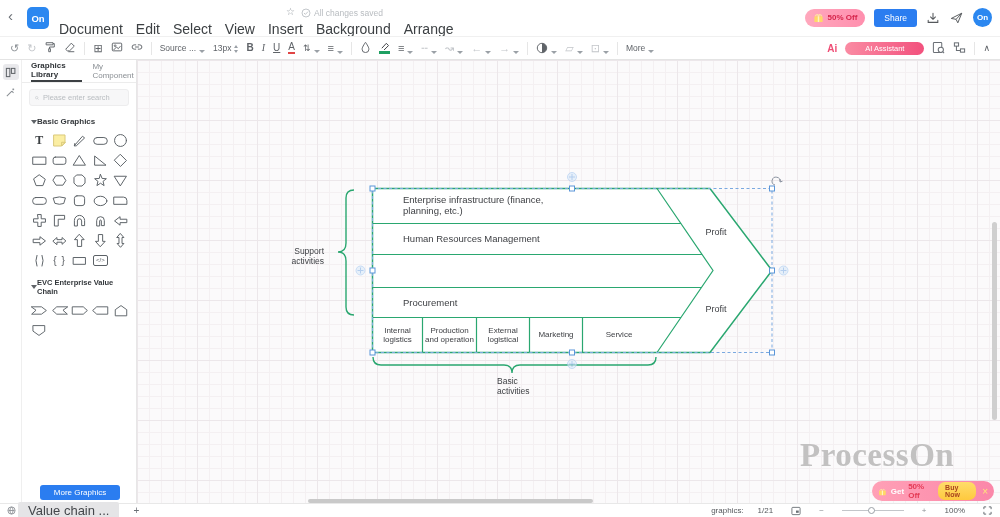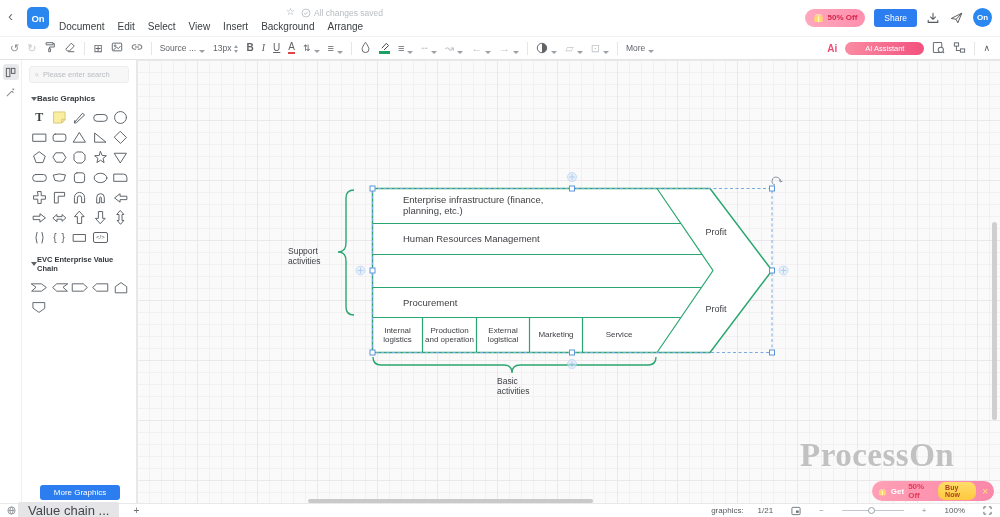--- a/index.html
+++ b/index.html
@@ -3,21 +3,21 @@
 <meta charset="utf-8">
 <style>
   * { margin:0; padding:0; box-sizing:border-box; }
   body { font-family:"Liberation Sans", sans-serif; background:#fff; }
   .app { position:relative; width:1000px; height:517px; overflow:hidden; background:#fff; }
 
   
   .header { position:absolute; left:0; top:0; width:1000px; height:36px; background:#fff; z-index:20; }
   .back { position:absolute; left:8px; top:7px; font-size:15px; color:#6a6f75; cursor:pointer; }
   .logo { position:absolute; left:27px; top:7px; width:22px; height:22px; background:#2b87f0; border-radius:5px; color:#fff; font-size:9.5px; font-weight:bold; display:flex; align-items:center; justify-content:center; }
-  .menus { position:absolute; left:59px; top:21px; display:flex; gap:13px; font-size:10px; color:#3c4043; }
+  .menus { position:absolute; left:59px; top:21px; display:flex; gap:13px; font-size:14px; color:#3c4043; }
   .menus span { cursor:pointer; }
   .star { position:absolute; left:286px; top:6px; font-size:10px; color:#9aa0a6; }
   .saved { position:absolute; left:301px; top:8px; display:flex; align-items:center; gap:3px; font-size:8.5px; color:#b8bcc0; }
   .hdr-right { position:absolute; right:8px; top:8px; display:flex; align-items:center; gap:9px; }
   .promo-pill { height:18px; padding:0 8px; border-radius:9px; background:linear-gradient(90deg,#ffa8bd,#ff8fae); display:flex; align-items:center; gap:4px; font-size:8px; font-weight:bold; color:#d6244a; cursor:pointer; }
   .share-btn { height:18px; padding:0 10px; border-radius:3px; background:#2b7df0; color:#fff; font-size:8.5px; display:flex; align-items:center; cursor:pointer; }
   .hicon { color:#55585c; display:flex; align-items:center; cursor:pointer; }
   .on-circle { width:19px; height:19px; border-radius:50%; background:#2b87f0; color:#fff; font-size:8px; font-weight:bold; display:flex; align-items:center; justify-content:center; cursor:pointer; }
 
   
@@ -131,21 +131,21 @@
         <circle cx="360.5" cy="270.5" r="4.5" fill="#dcebfa" stroke="#abcbf0"></circle>
         <path d="M357.5,270.5 h6 M360.5,267.5 v6" stroke="#8fb7e8" fill="none"></path>
         <circle cx="783.5" cy="270.5" r="4.5" fill="#dcebfa" stroke="#abcbf0"></circle>
         <path d="M780.5,270.5 h6 M783.5,267.5 v6" stroke="#8fb7e8" fill="none"></path>
         <circle cx="572" cy="364" r="4.5" fill="#dcebfa" stroke="#abcbf0"></circle>
         <path d="M569,364 h6 M572,361 v6" stroke="#8fb7e8" fill="none"></path>
       </g>
     </g>
   </svg>
 
-  <div class="dtext" style="left:288px;top:246px;width:48px;text-align:left;font-size:8.5px;line-height:10px">Support activities</div>
+  <div class="dtext" style="left:276px;top:246px;width:48px;text-align:right;font-size:8.5px;line-height:10px">Support activities</div>
   <div class="dtext" style="left:403px;top:194px;width:178px">Enterprise infrastructure (finance, planning, etc.)</div>
   <div class="dtext" style="left:403px;top:233px;width:240px">Human Resources Management</div>
   <div class="dtext" style="left:403px;top:297px;width:240px">Procurement</div>
   <div class="dtext cellt" style="left:373px;top:318px;width:49px;height:34px">Internal logistics</div>
   <div class="dtext cellt" style="left:423px;top:318px;width:53px;height:34px">Production and operation</div>
   <div class="dtext cellt" style="left:477px;top:318px;width:52px;height:34px">External logistical</div>
   <div class="dtext cellt" style="left:530px;top:318px;width:52px;height:34px">Marketing</div>
   <div class="dtext cellt" style="left:583px;top:318px;width:72px;height:34px">Service</div>
   <div class="dtext" style="left:692px;top:227px;width:48px;text-align:center;font-size:9px">Profit</div>
   <div class="dtext" style="left:692px;top:304px;width:48px;text-align:center;font-size:9px">Profit</div>
@@ -329,20 +329,24 @@
         </svg>
       </div>
     <div class="rail-btn">
         <svg width="11" height="11" viewBox="0 0 12 12" fill="none" stroke="#8a8f94" stroke-width="1.1">
           <path d="M2,10 L7.5,4.5 M7.5,4.5 l1.8,1.8 M9,1.5 v2 M8,2.5 h2 M11,5 l0.01,0"></path>
         </svg>
       </div>
   </div>
 
   <div class="sidebar">
+    <div class="tabs">
+      <span class="tab active">Graphics Library</span>
+      <span class="tab">My Component</span>
+    </div>
     <div class="search">
       <svg width="8" height="8" viewBox="0 0 10 10" fill="none" stroke="#b9bdc1" stroke-width="1.2">
           <circle cx="4.2" cy="4.2" r="3"></circle>
           <path d="M6.5,6.5 L9,9"></path>
         </svg>
       <input type="text" placeholder="Please enter search" style="">
     </div>
     <div class="sec-hdr" style="font-size:8px">
         <i class="tri"></i>
         <span>Basic Graphics</span>

